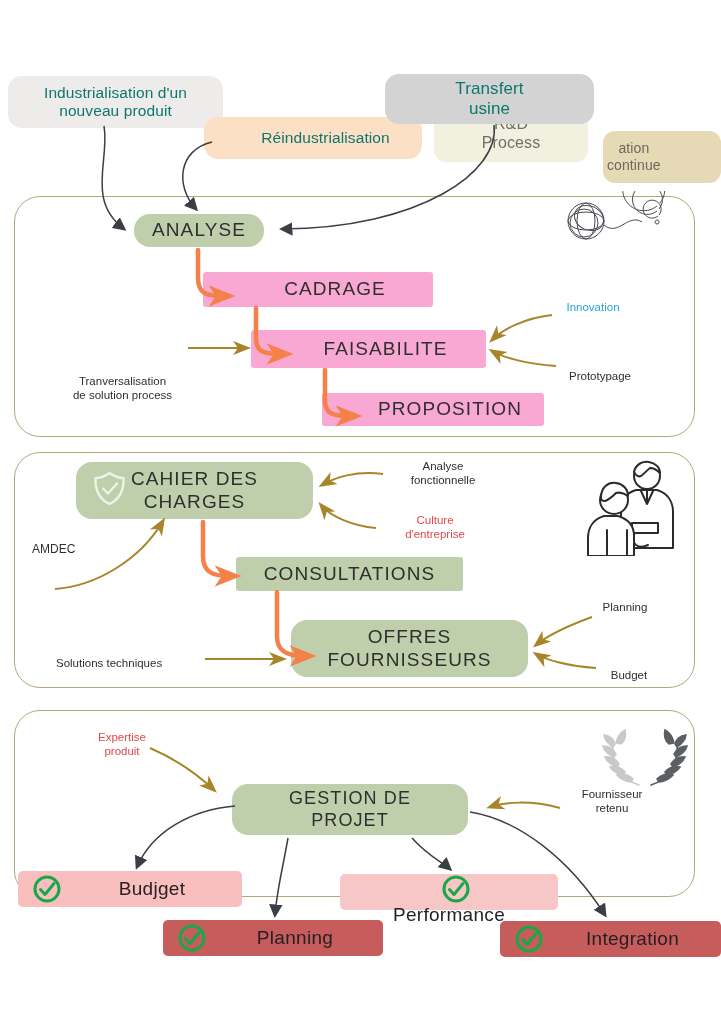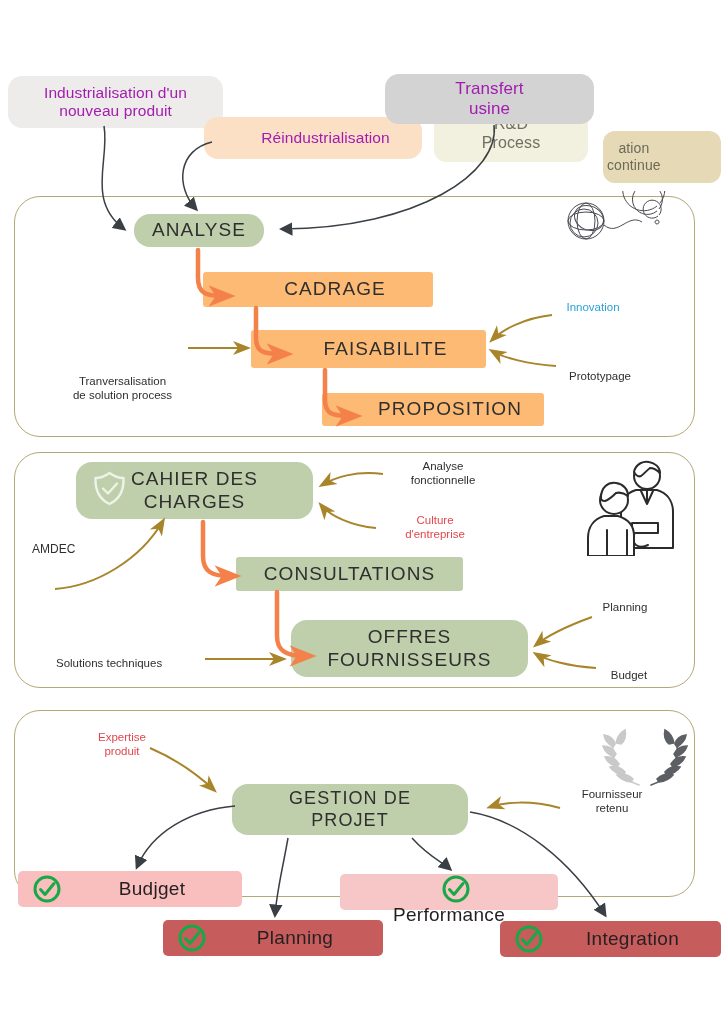--- a/index.html
+++ b/index.html
@@ -11,33 +11,33 @@
     overflow:hidden;
     position:relative;
   }
   #stage{position:absolute;left:0;top:0;width:721px;height:1024px;}
 
   
   .node{position:absolute;box-sizing:border-box;display:flex;align-items:center;justify-content:center;
         text-align:center;line-height:1.18;white-space:pre-line;}
 
   
-  .chip{border-radius:14px;color:#a21caf;font-size:15.5px;letter-spacing:.1px;padding:4px 10px;}
+  .chip{border-radius:14px;color:#0f766e;font-size:15.5px;letter-spacing:.1px;padding:4px 10px;}
   .chip-grey{background:#eeeceb;}
   .chip-grey2{background:#d3d3d3;}
   .chip-peach{background:#fce0c6;}
   .chip-cream{background:#f2f1df;color:#6f6f64;}
   .chip-tan{background:#e6d9b6;color:#6d6a5a;}
 
   
   .panel{position:absolute;border:1.3px solid #b5a878;border-radius:26px;background:transparent;}
 
   
   .pbox{color:#2f2f2f;letter-spacing:1.1px;}
-  .green-soft{background:#fdba74;padding-left:34px;}
+  .green-soft{background:#f9a8d4;padding-left:34px;}
   .green-deep{background:#bfceab;}
   .rounded-lg{border-radius:16px;}
   .rounded-sm{border-radius:3px;}
 
   
   .bar{border-radius:5px;display:flex;align-items:center;color:#241f20;font-size:19px;letter-spacing:.3px;}
   .bar-pinklight{background:#f9bebe;}
   .bar-pinkpale{background:#f7c6c6;}
   .bar-red{background:#c75c5c;}
   .bar .lbl{flex:1;text-align:center;}

